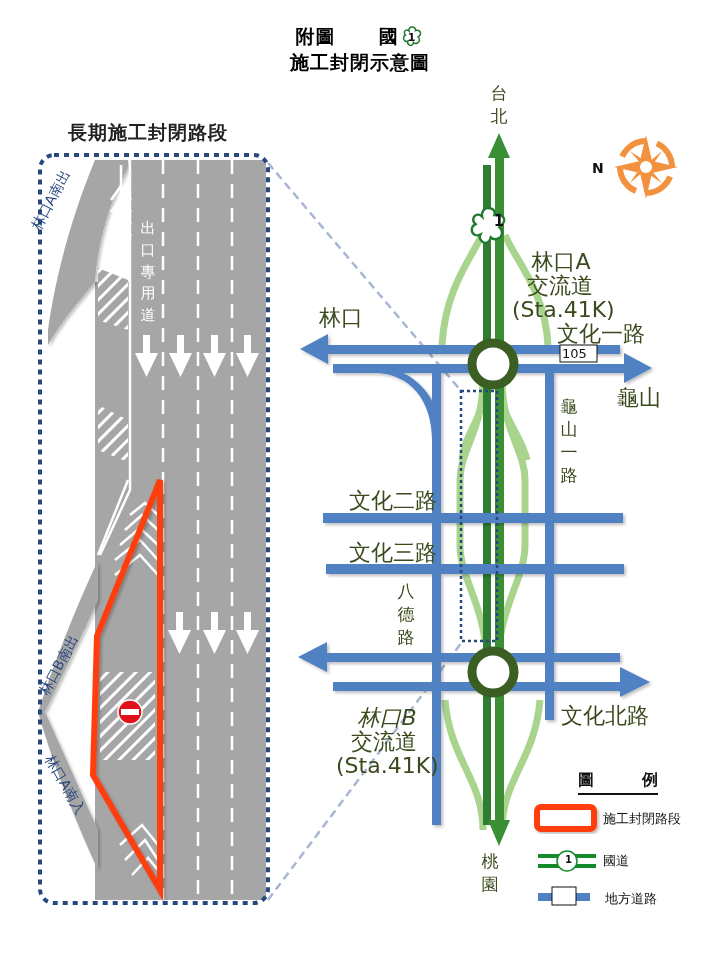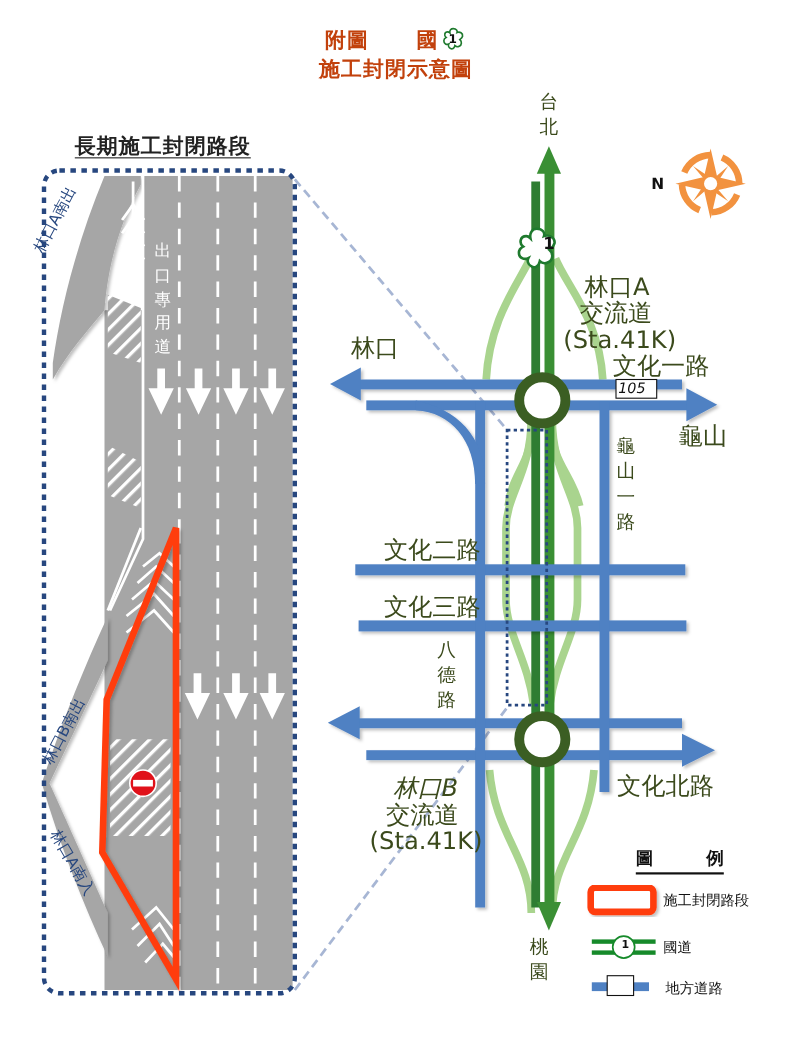--- a/index.html
+++ b/index.html
@@ -1,26 +1,26 @@
 <!DOCTYPE html>
 <html><head>
 <meta charset="utf-8">
 <style>
   html, body { margin:0; padding:0; background:#ffffff; }
   body { width:720px; height:960px; position:relative; overflow:hidden;
          font-family:"DejaVu Sans","Liberation Sans",sans-serif; }
-  .title { position:absolute; left:0; width:720px; text-align:center; color:#c2410c;
+  .title { position:absolute; left:0; width:720px; text-align:center; color:#000000;
            font-weight:bold; font-size:19px; letter-spacing:1px; }
   .title.l1 { top:24px; }
   .title.l2 { top:50px; }
   .title .shield { display:inline-block; vertical-align:middle; margin:0 2px; }
   .lbl { position:absolute; color:#3b4a1c; font-size:22px; line-height:1.2; white-space:nowrap; }
   .vlbl { position:absolute; color:#3b4a1c; font-size:17px; line-height:1.35; text-align:center; width:20px; }
   .panel-title { position:absolute; left:68px; top:120px; font-size:19px; font-weight:bold; color:#222;
-                 text-decoration:underline; text-underline-offset:4px; letter-spacing:1px; }
+                 text-underline-offset:4px; letter-spacing:1px; }
   svg { position:absolute; left:0; top:0; }
   .legend-title { position:absolute; left:578px; top:770px; font-size:16px; font-weight:bold; color:#111;
                   border-bottom:2px solid #111; width:80px; display:flex; justify-content:space-between; padding-bottom:2px; }
   .legend-item { position:absolute; font-size:13px; color:#111; }
 </style>
 </head>
 <body>
 
 <div class="title l1">
   <span>附圖</span>
@@ -226,21 +226,21 @@
 <div class="lbl" style="left:617px; top:385px;">龜山</div>
 <div class="lbl" style="left:592px; top:160px; color:#111; font-weight:bold; font-size:14px;">N</div>
 
 <div class="lbl" style="left:490px; top:212px; color:#111; font-weight:bold; font-size:15px; width:18px; text-align:center;">1</div>
 
 <div class="lbl" style="left:528px; top:249px; width:66px; text-align:center;">林口A</div>
 <div class="lbl" style="left:527px; top:273px; width:66px; text-align:center;">交流道</div>
 <div class="lbl" style="left:512px; top:297px; width:98px; text-align:center;">(Sta.41K)</div>
 
 <div class="lbl" style="left:557px; top:321px;">文化一路</div>
-<div class="lbl" style="left:562px; top:346px; font-size:13px; color:#111;font-style:italic;">105</div>
+<div class="lbl" style="left:562px; top:346px; font-size:13px; color:#111;">105</div>
 
 <div class="vlbl" style="left:557px; top:395px; width:24px;">
     <div>龜</div>
     <div>山</div>
     <div>一</div>
     <div>路</div>
   </div>
 
 <div class="lbl" style="left:349px; top:488px;">文化二路</div>
 <div class="lbl" style="left:349px; top:540px;">文化三路</div>

